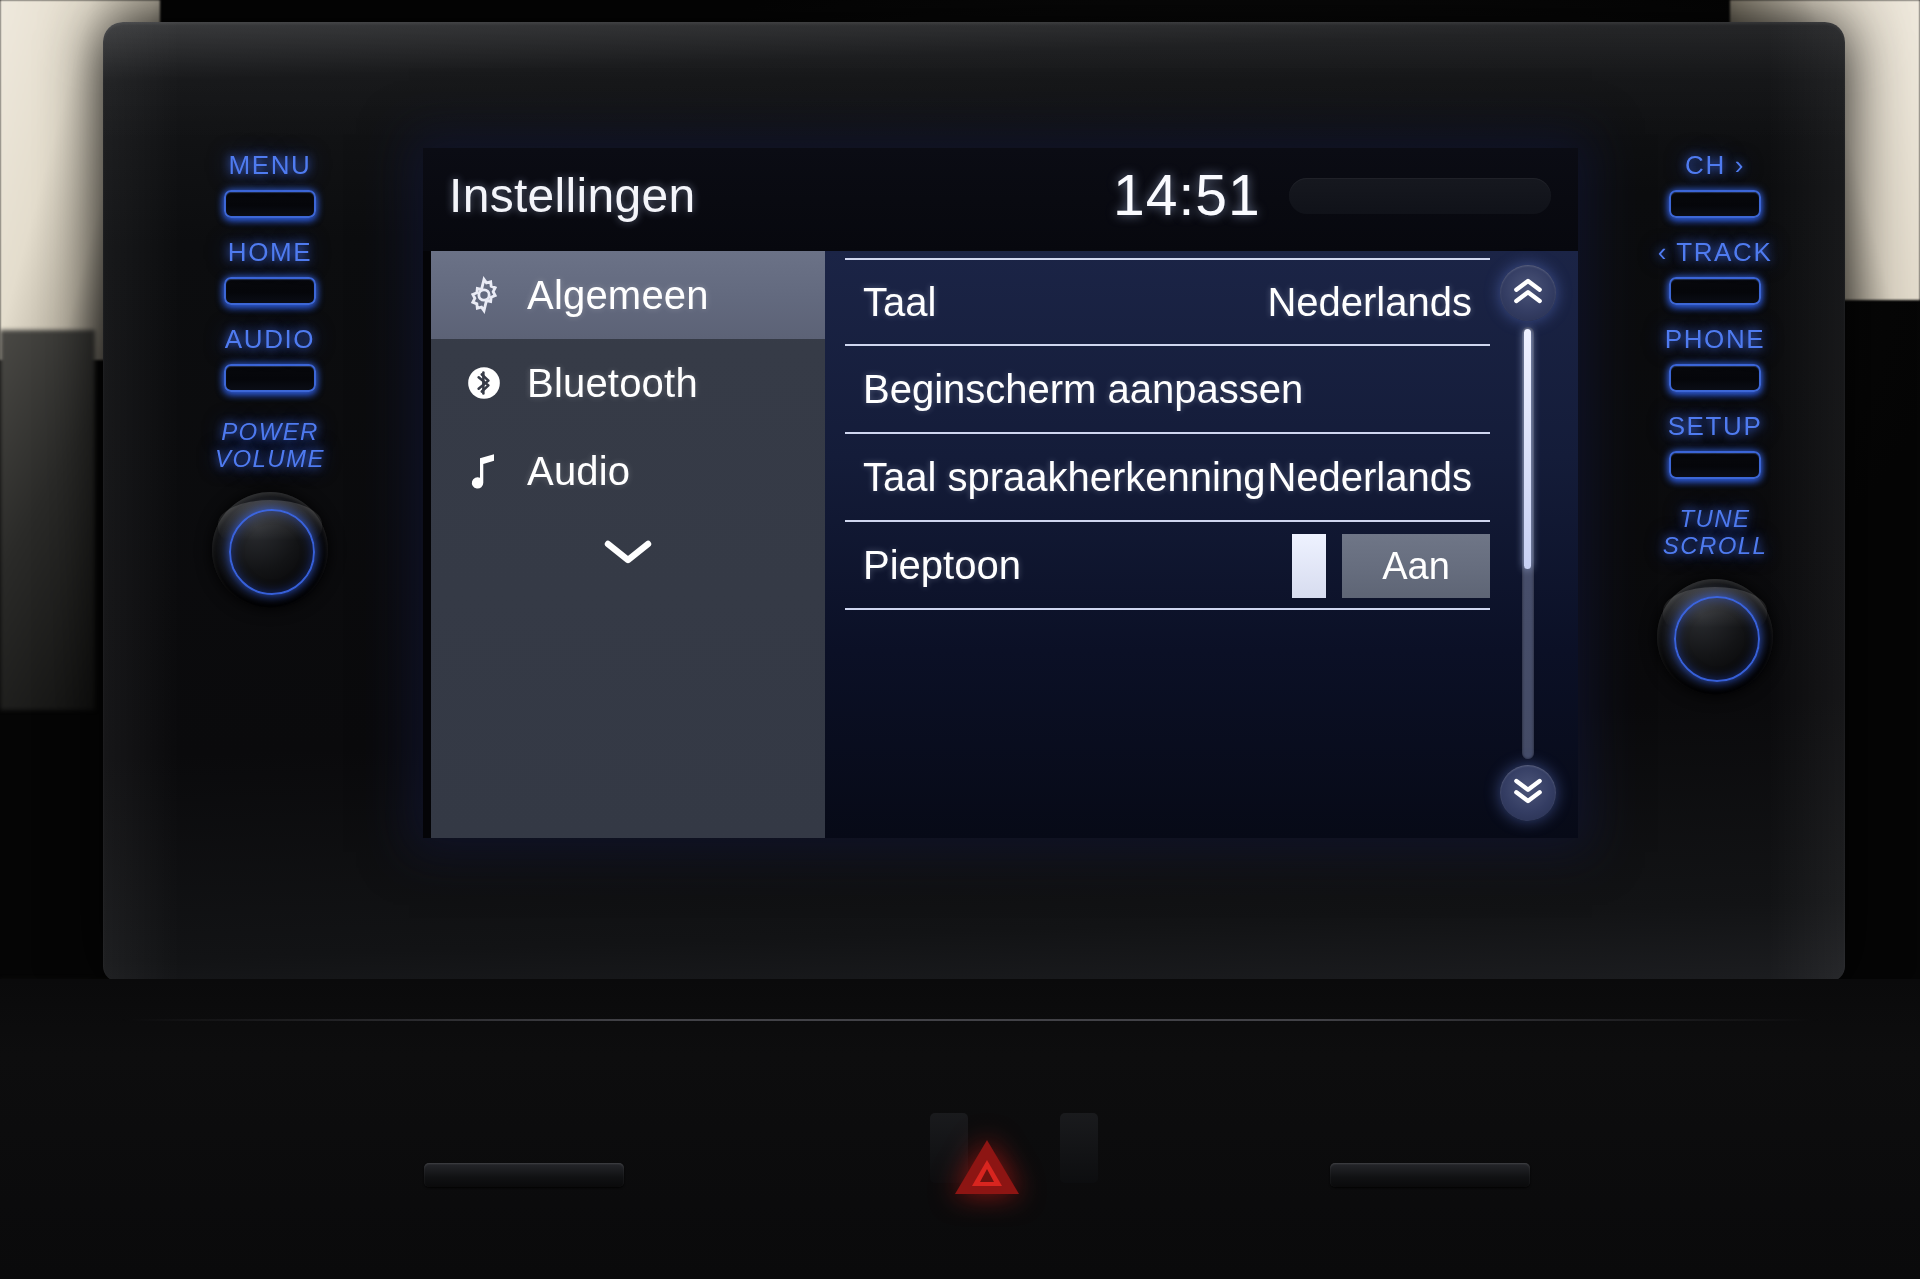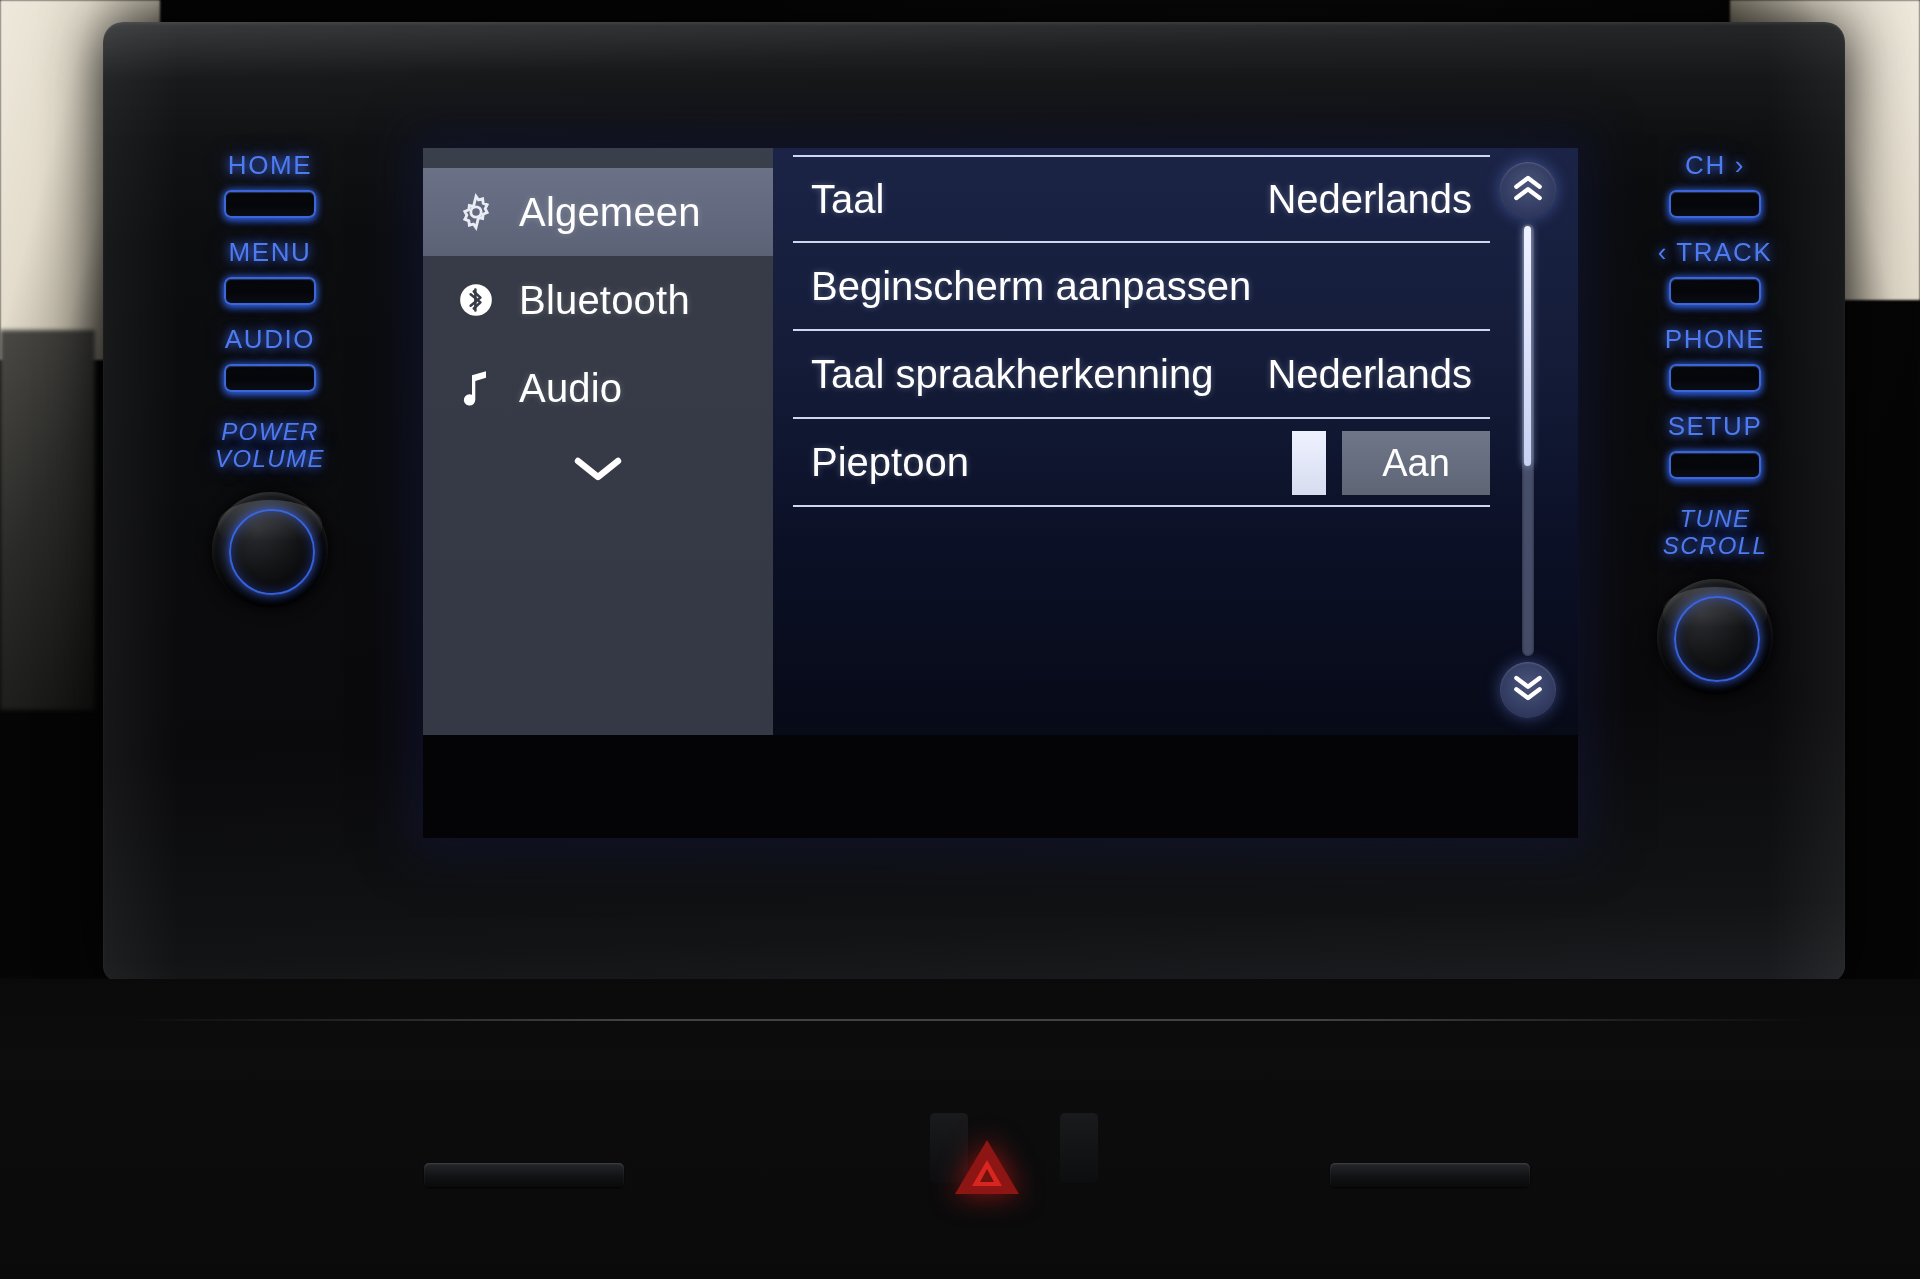--- a/index.html
+++ b/index.html
@@ -154,23 +154,23 @@
     border-radius: 18px;
     background: linear-gradient(180deg, #16181f 0%, #101219 100%);
     box-shadow: inset 0 1px 1px rgba(255,255,255,.05);
   }
 
   
   .screen-body { display: flex; height: 587px; }
 
   
   .sidebar {
-    width: 350px; height: 100%;
+    width: 394px; height: 100%;
     background: linear-gradient(180deg, #3a3f4c 0%, #363b47 16%, #343945 100%);
-    padding-top: 20px; position: relative;
+    position: relative; margin-left: 8px;
   }
   .side-item {
     display: flex; align-items: center; height: 88px;
     padding-left: 32px; gap: 22px;
   }
   .side-item.active {
     background: linear-gradient(180deg, #6b7287 0%, #636a7f 50%, #5c6276 100%);
   }
   .side-icon {
     width: 42px; display: flex; align-items: center; justify-content: center;
@@ -311,26 +311,26 @@
   <div class="vent-grill"></div>
 
   <div class="bezel"></div>
   <div class="bezel-gloss"></div>
   <div class="bezel-side-sheen-l"></div>
   <div class="bezel-side-sheen-r"></div>
 
   <div class="keycol left">
 
     <div class="hardkey">
+      <div class="hardkey-label">MENU</div>
+      <div class="hardkey-btn"></div>
+    </div>
+
+    <div class="hardkey">
       <div class="hardkey-label">HOME</div>
-      <div class="hardkey-btn"></div>
-    </div>
-
-    <div class="hardkey">
-      <div class="hardkey-label">MENU</div>
       <div class="hardkey-btn"></div>
     </div>
 
     <div class="hardkey">
       <div class="hardkey-label">AUDIO</div>
       <div class="hardkey-btn"></div>
     </div>
 
 
     <div class="knob-wrap">
@@ -372,20 +372,25 @@
         <span>SCROLL</span>
       </div>
       <div class="knob">
         <div class="knob-spec"></div>
       </div>
     </div>
   </div>
 
   <div class="screen">
 
+    <div class="statusbar">
+      <div class="screen-title">Instellingen</div>
+      <div class="clock">14:51</div>
+      <div class="status-pill"></div>
+    </div>
 
     <div class="screen-body">
 
       <div class="sidebar">
 
         <div class="side-item active">
           <span class="side-icon">
             <svg width="40" height="40" viewBox="0 0 24 24" fill="none" stroke="#e9ebf5" stroke-width="1.7">
               <circle cx="12" cy="12" r="3.1"></circle>
               <path d="M12 2.6l1.5 2.1 2.5-.6.3 2.6 2.4 1-1.2 2.3 1.2 2.3-2.4 1-.3 2.6-2.5-.6L12 21.4l-1.5-2.1-2.5.6-.3-2.6-2.4-1 1.2-2.3-1.2-2.3 2.4-1 .3-2.6 2.5.6z"></path>

